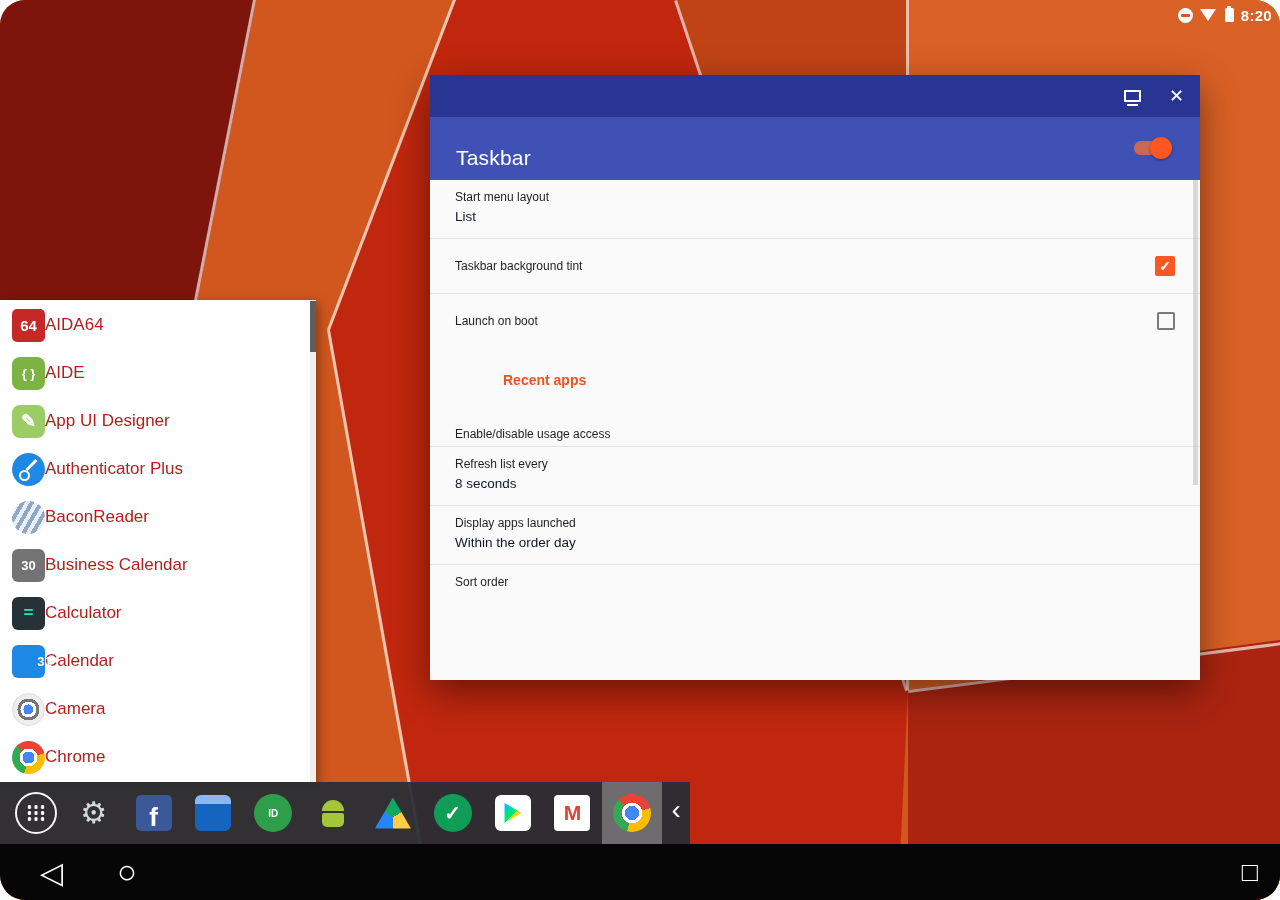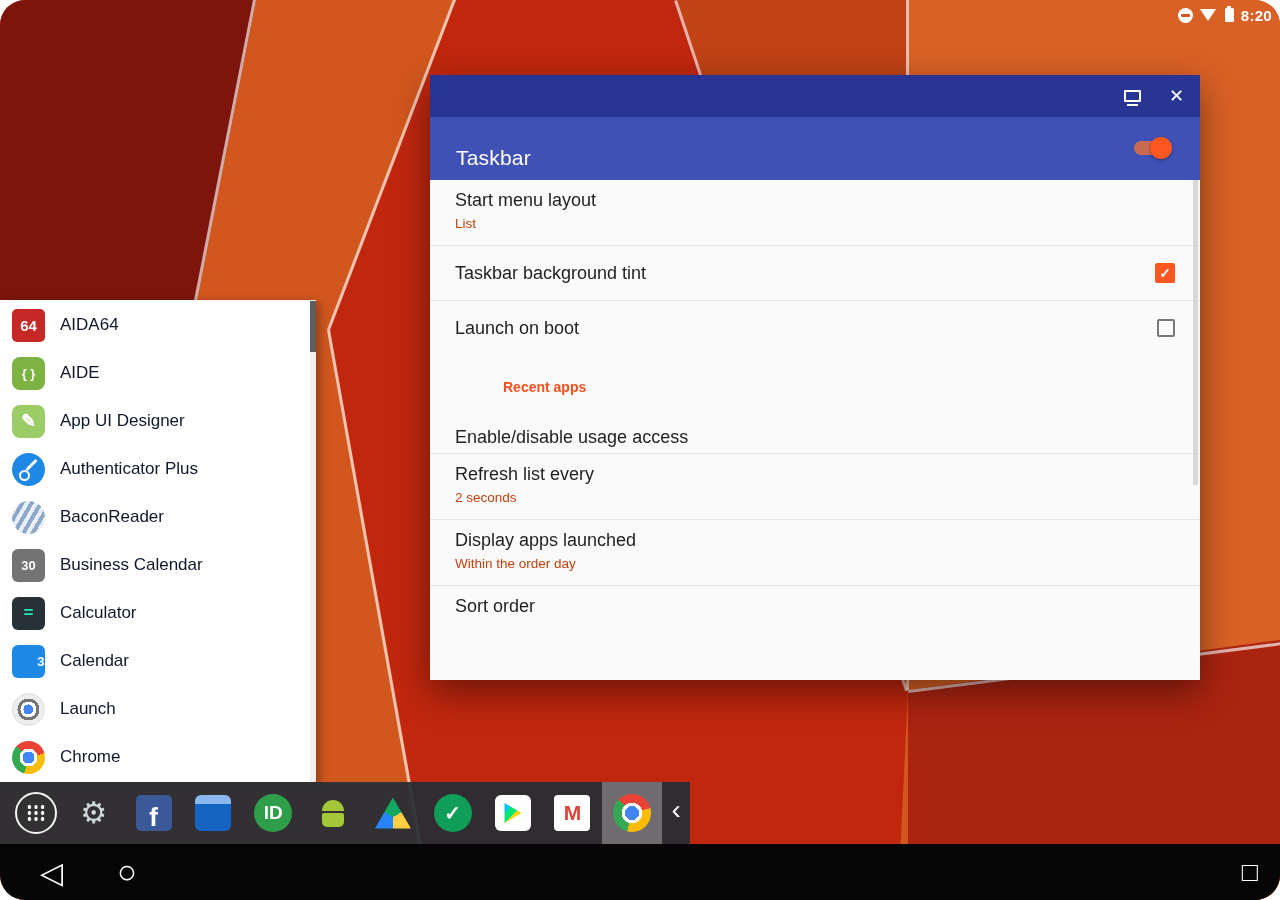--- a/index.html
+++ b/index.html
@@ -29,22 +29,22 @@
   .wifi { width:0; height:0; border-left:8px solid transparent; border-right:8px solid transparent; border-top:12px solid #fff; }
   .battery { width:9px; height:14px; background:#fff; border-radius:1.5px; position:relative; margin-left:2px; }
   .battery::before { content:""; position:absolute; top:-2.5px; left:2.5px; width:4px; height:2.5px; background:#fff; }
   .time { font-size:15px; font-weight:700; letter-spacing:.3px; }
 
   
   .start-menu { position:absolute; left:0; top:300px; width:316px; height:482px; background:#fff;
                 box-shadow:3px 3px 10px rgba(0,0,0,.35); z-index:5; padding-top:1px; }
   .sm-track { position:absolute; right:0; top:0; bottom:0; width:6px; background:#EFEFEF; }
   .sm-thumb { position:absolute; right:0; top:1px; width:6px; height:51px; background:#5E5E5E; }
-  .app-row { height:48px; display:flex; align-items:center; padding-left:12px; gap:15px; cursor:default; }
-  .app-label { font-size:17px; color:#0f172a; }
+  .app-row { height:48px; display:flex; align-items:center; padding-left:12px; cursor:default; }
+  .app-label { font-size:17px; color:#b91c1c; }
   .app-icon { width:33px; height:33px; border-radius:6px; display:flex; align-items:center; justify-content:center;
               color:#fff; font-weight:700; font-size:15px; flex-shrink:0; position:relative; }
   .ic-aida   { background:#C62828; border-radius:5px; }
   .ic-aide   { background:#7CB342; border-radius:8px; font-size:13px; }
   .ic-appui  { background:#9CCC65; border-radius:8px; font-size:18px; }
   .ic-auth   { background:#1E88E5; border-radius:50%; }
   .ic-auth::before { content:""; position:absolute; width:3px; height:14px; background:#fff; transform:rotate(45deg); top:5px; left:18px; }
   .ic-auth::after  { content:""; position:absolute; width:7px; height:7px; border:2.5px solid #fff; border-radius:50%; bottom:5px; left:7px; }
   .ic-bacon  { border-radius:50%; background:repeating-linear-gradient(120deg,#8FA8C8 0 4px,#E9EFF8 4px 8px); }
   .ic-bcal   { background:#737373; border-radius:6px; font-size:13px; }
@@ -68,22 +68,22 @@
                 display:flex; align-items:center; }
   .win-title { color:#fff; font-size:21px; padding-left:26px; letter-spacing:.2px; }
   .toggle { position:absolute; right:32px; top:24px; width:34px; height:14px; border-radius:8px; background:#C96B52; }
   .toggle-knob { position:absolute; right:-4px; top:-4px; width:22px; height:22px; border-radius:50%;
                  background:#FF5722; box-shadow:0 1px 3px rgba(0,0,0,.4); }
   .win-body { position:absolute; top:105px; left:0; right:0; bottom:0; background:#FAFAFA; overflow:hidden; }
   .win-scroll { position:absolute; right:2px; top:0; width:5px; height:305px; background:#C9C9C9; opacity:.7; }
   .cat { padding:20px 25px 8px; color:#F4511E; font-size:14px; font-weight:700; }
   .cat.second { padding-top:24px; padding-bottom:10px;margin-left:48px; }
   .pref { padding:10px 25px 14px; cursor:default; }
-  .pref-title { font-size:18px; color:#1F1F1F; margin-bottom:5px; }
-  .pref-sub { font-size:13.5px; color:#c2410c; }
+  .pref-title { font-size:12px; color:#1F1F1F; margin-bottom:5px; }
+  .pref-sub { font-size:13.5px; color:#0f172a; }
   .pref-single { display:flex; align-items:center; justify-content:space-between; height:54px; padding:0 25px; cursor:default; }
   .pref-single .pref-title { margin-bottom:0; }
   .pref-plain { height:48px; display:flex; align-items:flex-end; padding:0 25px; cursor:default; }
   .divider { height:1px; background:#E4E4E4; }
   .cb { width:20px; height:20px; border-radius:2px; display:flex; align-items:center; justify-content:center; }
   .cb.checked { background:#FF5722; color:#fff; font-size:14px; font-weight:700; }
   .cb.unchecked { width:18px; height:18px; border:2px solid #7A7A7A; background:transparent; }
 
   
   .taskbar { position:absolute; left:0; top:782px; width:690px; height:62px; background:rgba(38,45,52,.93);
@@ -93,21 +93,21 @@
   .tb-cell.active { background:rgba(255,255,255,.3); }
   .tb-allapps { width:42px; height:42px; border:2.5px solid #F5F5F5; border-radius:50%;
                 display:flex; align-items:center; justify-content:center; }
   .tb-dots { width:20px; height:18px;
              background-image:radial-gradient(circle,#fff 1.7px,transparent 2px);
              background-size:6.6px 6px; background-position:center; }
   .tb-gear { font-size:30px; color:#CFD8DC; line-height:1; }
   .tb-fb { width:36px; height:36px; background:#3B5998; border-radius:5px; color:#fff;
            display:flex; align-items:flex-end; justify-content:center; font-size:26px; font-weight:700; line-height:1.05; }
   .tb-notes { width:36px; height:36px; border-radius:6px; background:linear-gradient(180deg,#8AB9F1 0 9px,#1565C0 9px); }
-  .tb-id { width:38px; height:38px; border-radius:50%; background:#2E9E4B; color:#fff; font-weight:800; font-size:19px;
+  .tb-id { width:38px; height:38px; border-radius:50%; background:#2E9E4B; color:#fff; font-weight:800; font-size:10px;
            display:flex; align-items:center; justify-content:center; }
   .tb-android { display:flex; flex-direction:column; align-items:center; }
   .tb-android .head { width:22px; height:11px; background:#A4C639; border-radius:11px 11px 0 0; margin-bottom:2px; }
   .tb-android .bodyp { width:22px; height:14px; background:#A4C639; border-radius:2px 2px 5px 5px; }
   .tb-drive { width:36px; height:31px; clip-path:polygon(50% 0,100% 100%,0 100%);
               background:conic-gradient(from 180deg at 50% 62%, #2684FC 0 120deg, #11A861 120deg 240deg, #FFCE44 240deg 360deg); }
   .tb-check { width:38px; height:38px; border-radius:50%; background:#0F9D58; color:#fff; font-size:20px; font-weight:700;
               display:flex; align-items:center; justify-content:center; }
   .tb-play { width:36px; height:36px; background:#fff; border-radius:6px; display:flex; align-items:center; justify-content:center; }
   .tb-play .tri { width:20px; height:20px; clip-path:polygon(10% 0,95% 50%,10% 100%);
@@ -193,21 +193,21 @@
       <span class="app-label">Calculator</span>
     </div>
     <div class="app-row">
       <span class="app-icon ic-cal">
           <span>31</span>
         </span>
       <span class="app-label">Calendar</span>
     </div>
     <div class="app-row">
       <span class="app-icon ic-cam"></span>
-      <span class="app-label">Launch</span>
+      <span class="app-label">Camera</span>
     </div>
     <div class="app-row">
       <span class="app-icon ic-chrome"></span>
       <span class="app-label">Chrome</span>
     </div>
     <div class="sm-track"></div>
     <div class="sm-thumb"></div>
   </div>
 
   <div class="win">
@@ -243,21 +243,21 @@
 
       <div class="cat second">Recent apps</div>
 
       <div class="pref-plain">
         <span class="pref-title">Enable/disable usage access</span>
       </div>
       <div class="divider"></div>
 
       <div class="pref">
         <div class="pref-title">Refresh list every</div>
-        <div class="pref-sub">2 seconds</div>
+        <div class="pref-sub">8 seconds</div>
       </div>
       <div class="divider"></div>
 
       <div class="pref">
         <div class="pref-title">Display apps launched</div>
         <div class="pref-sub">Within the order day</div>
       </div>
       <div class="divider"></div>
 
       <div class="pref">

